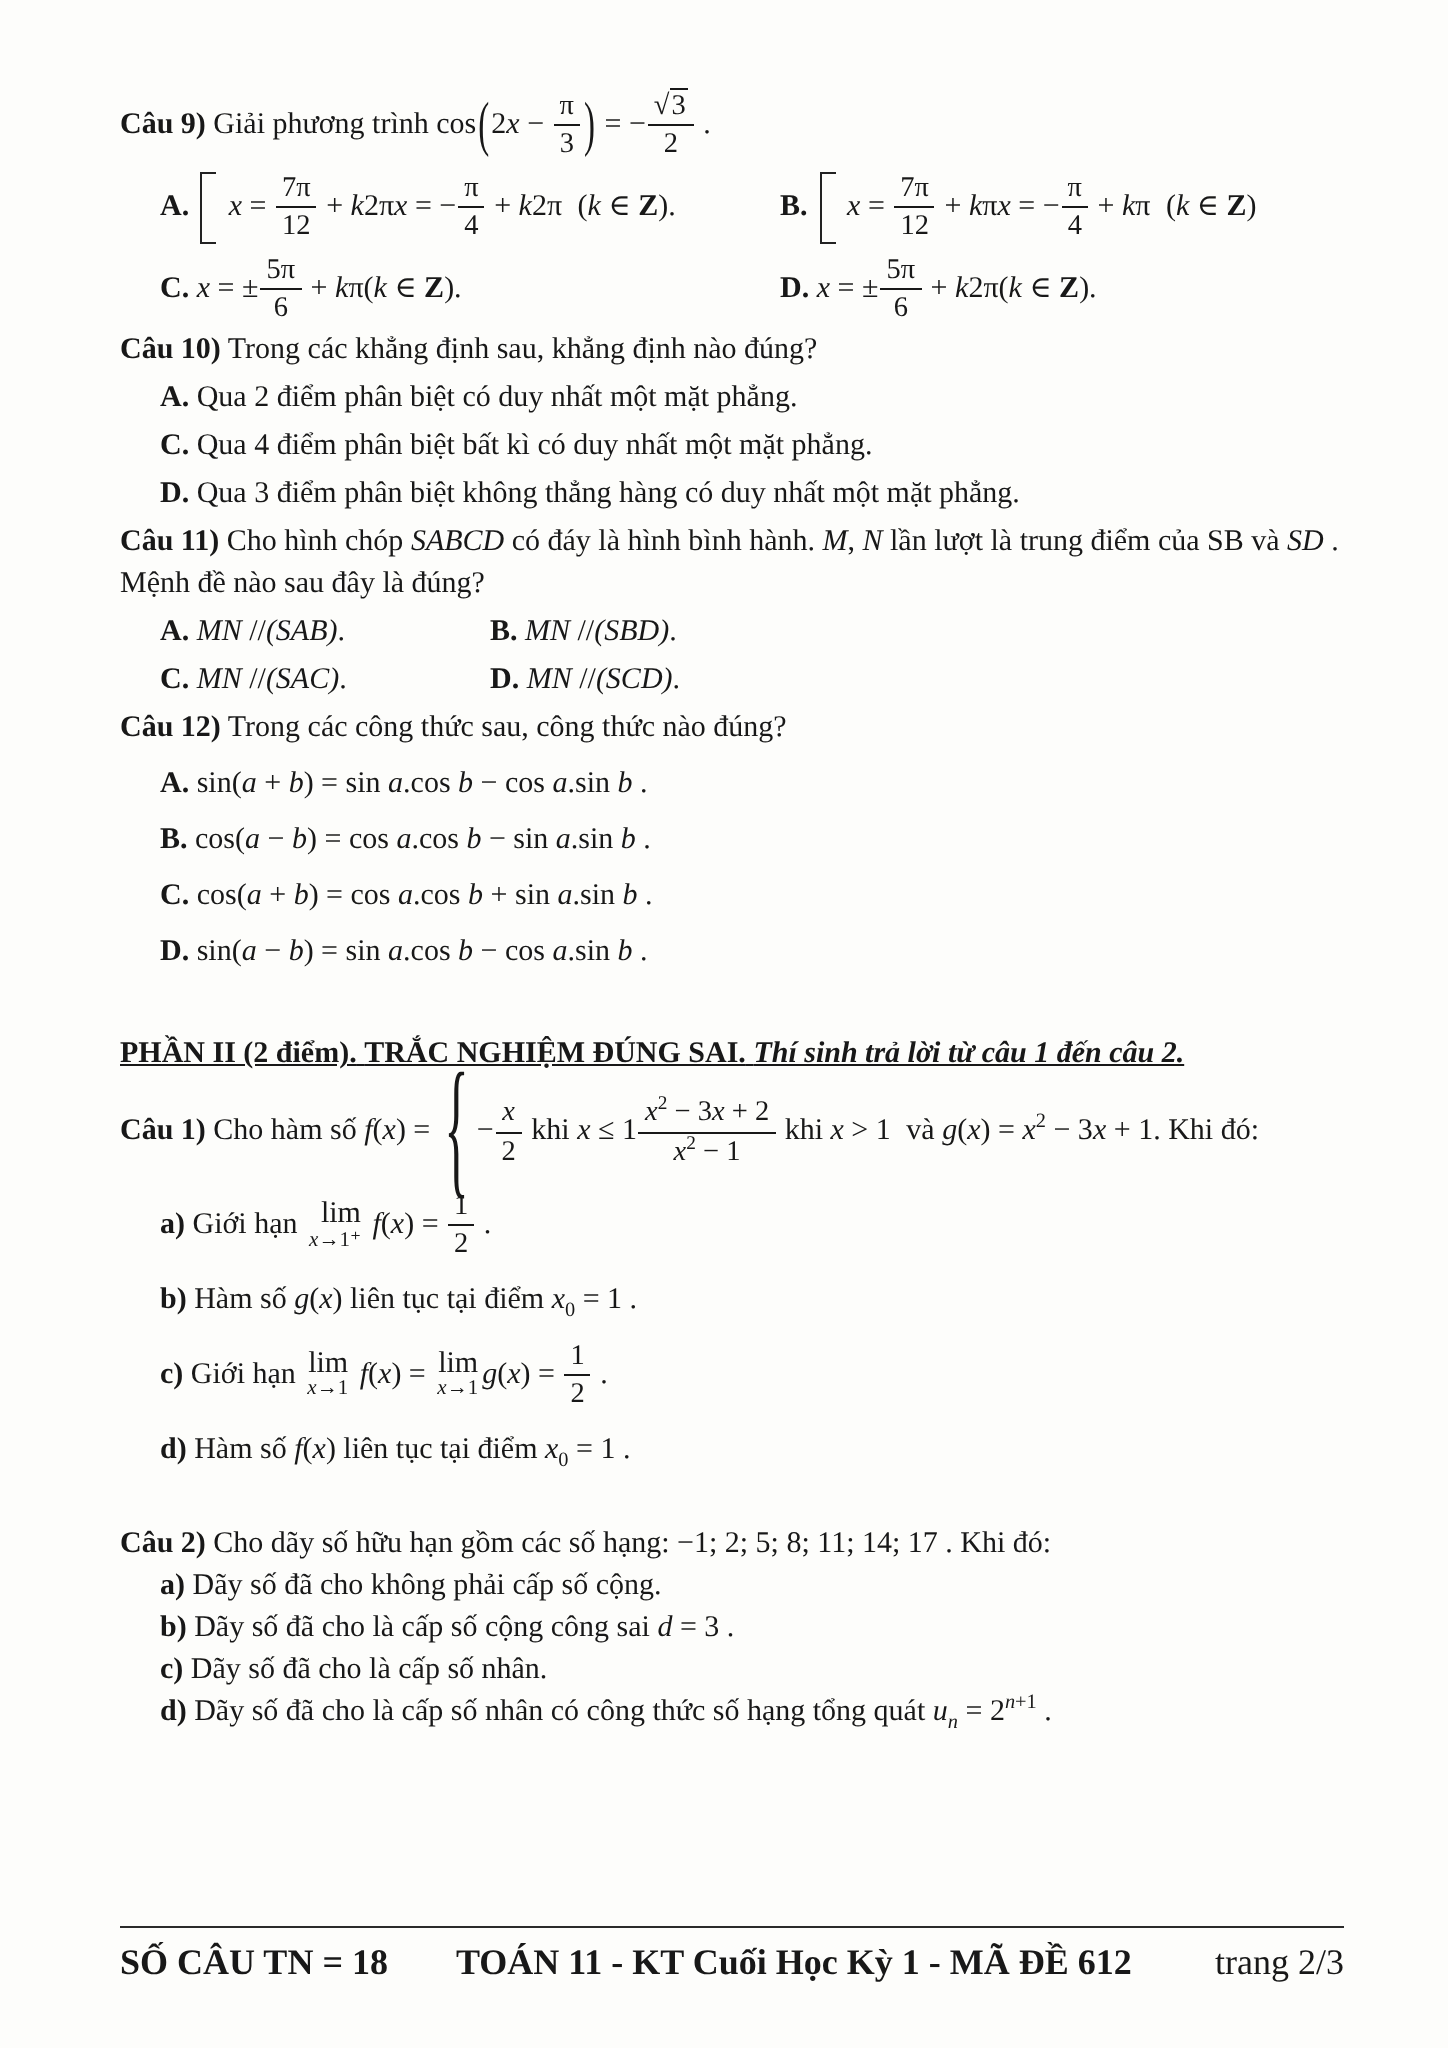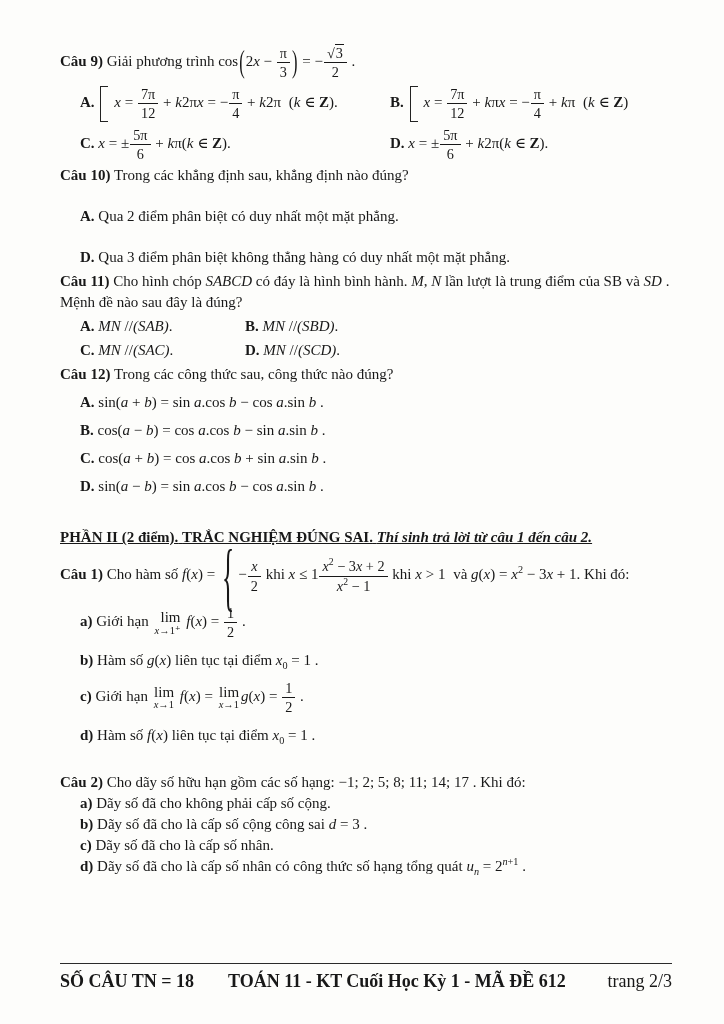--- a/index.html
+++ b/index.html
@@ -11,21 +11,21 @@
   }
   .page{padding:42px 32px 0 60px;}
   p{margin:0;}
   strong{font-weight:bold;}
   em{font-style:italic;}
   .ul{text-decoration:underline;}
   sup{font-size:0.68em;line-height:0;}
   sub{font-size:0.68em;line-height:0;}
 
   .stem{margin-top:3px;}
-  .opt{padding-left:20px;margin-top:20px;}
+  .opt{padding-left:20px;margin-top:3px;}
   .opt-row{display:flex;margin-top:3px;}
   .opt-row .opt{margin-top:0;}
   .cols-wide > .opt:first-child{flex:0 0 290px;}
   .cols-narrow > .opt:first-child{flex:0 0 145px;}
   .roomy{margin-top:7px;}
 
   
   .frac{display:inline-block;vertical-align:middle;text-align:center;font-size:0.95em;padding:0 1px;}
   .frac .num{display:block;border-bottom:1.3px solid currentColor;padding:0 3px 1px;line-height:1.15;}
   .frac .den{display:block;padding:1px 3px 0;line-height:1.15;}
@@ -82,20 +82,21 @@
     </div>
     <div class="opt-row cols-wide">
       <p class="opt"><strong>C.</strong> <em>x</em> = ±<span class="frac"><span class="num">5π</span><span class="den">6</span></span> + <em>k</em>π(<em>k</em> ∈ <strong>Z</strong>).</p>
       <p class="opt"><strong>D.</strong> <em>x</em> = ±<span class="frac"><span class="num">5π</span><span class="den">6</span></span> + <em>k</em>2π(<em>k</em> ∈ <strong>Z</strong>).</p>
     </div>
   </section>
 
   <section>
     <p class="stem"><strong>Câu 10)</strong> Trong các khẳng định sau, khẳng định nào đúng?</p>
     <p class="opt"><strong>A.</strong> Qua 2 điểm phân biệt có duy nhất một mặt phẳng.</p>
+    <p class="opt"><strong>C.</strong> Qua 4 điểm phân biệt bất kì có duy nhất một mặt phẳng.</p>
     <p class="opt"><strong>D.</strong> Qua 3 điểm phân biệt không thẳng hàng có duy nhất một mặt phẳng.</p>
   </section>
 
   <section>
     <p class="stem"><strong>Câu 11)</strong> Cho hình chóp <em>SABCD</em> có đáy là hình bình hành. <em>M</em>, <em>N</em> lần lượt là trung điểm của SB và <em>SD</em> . Mệnh đề nào sau đây là đúng?</p>
     <div class="opt-row cols-narrow">
       <p class="opt"><strong>A.</strong> <em>MN</em> //<em>(SAB)</em>.</p>
       <p class="opt"><strong>B.</strong> <em>MN</em> //<em>(SBD)</em>.</p>
     </div>
     <div class="opt-row cols-narrow">

